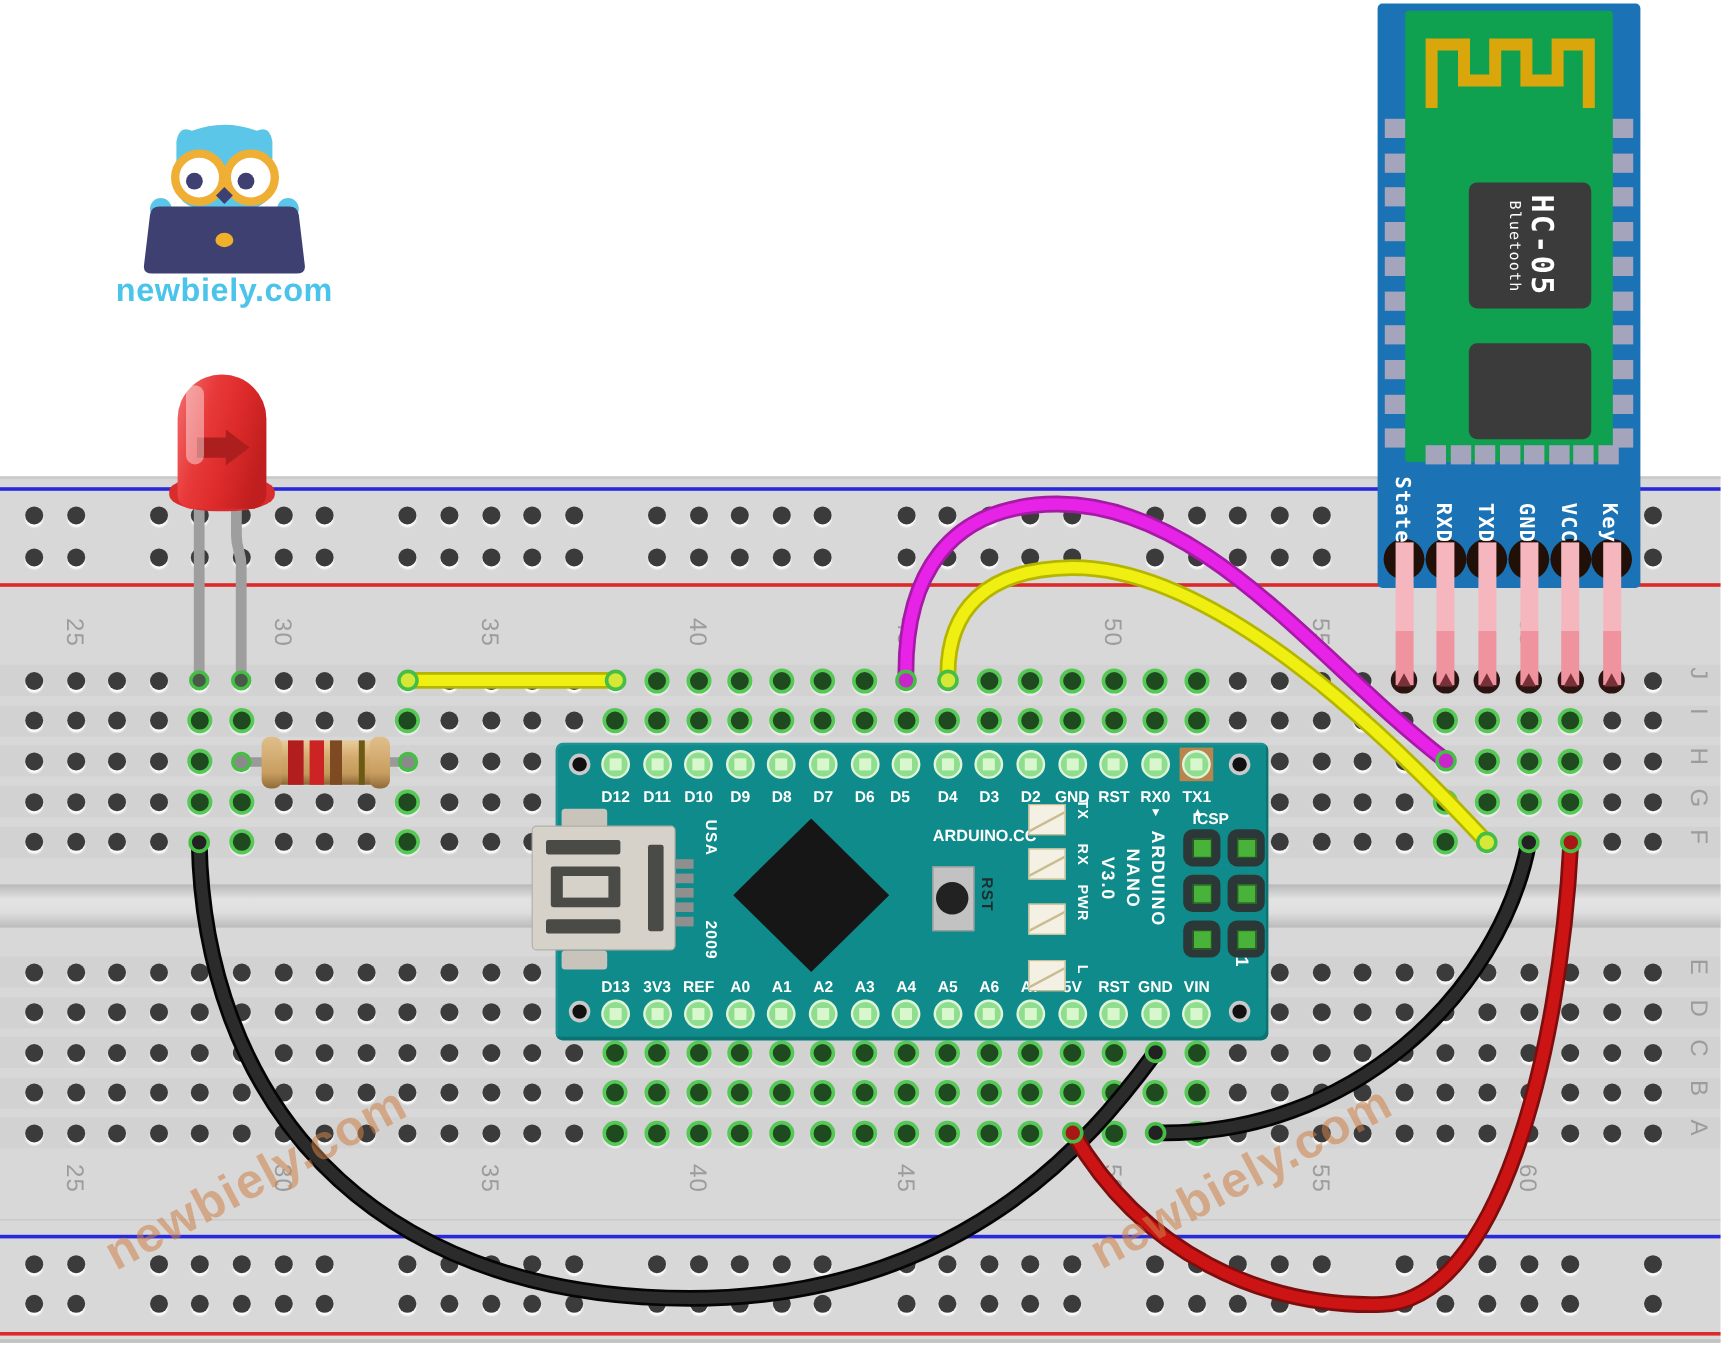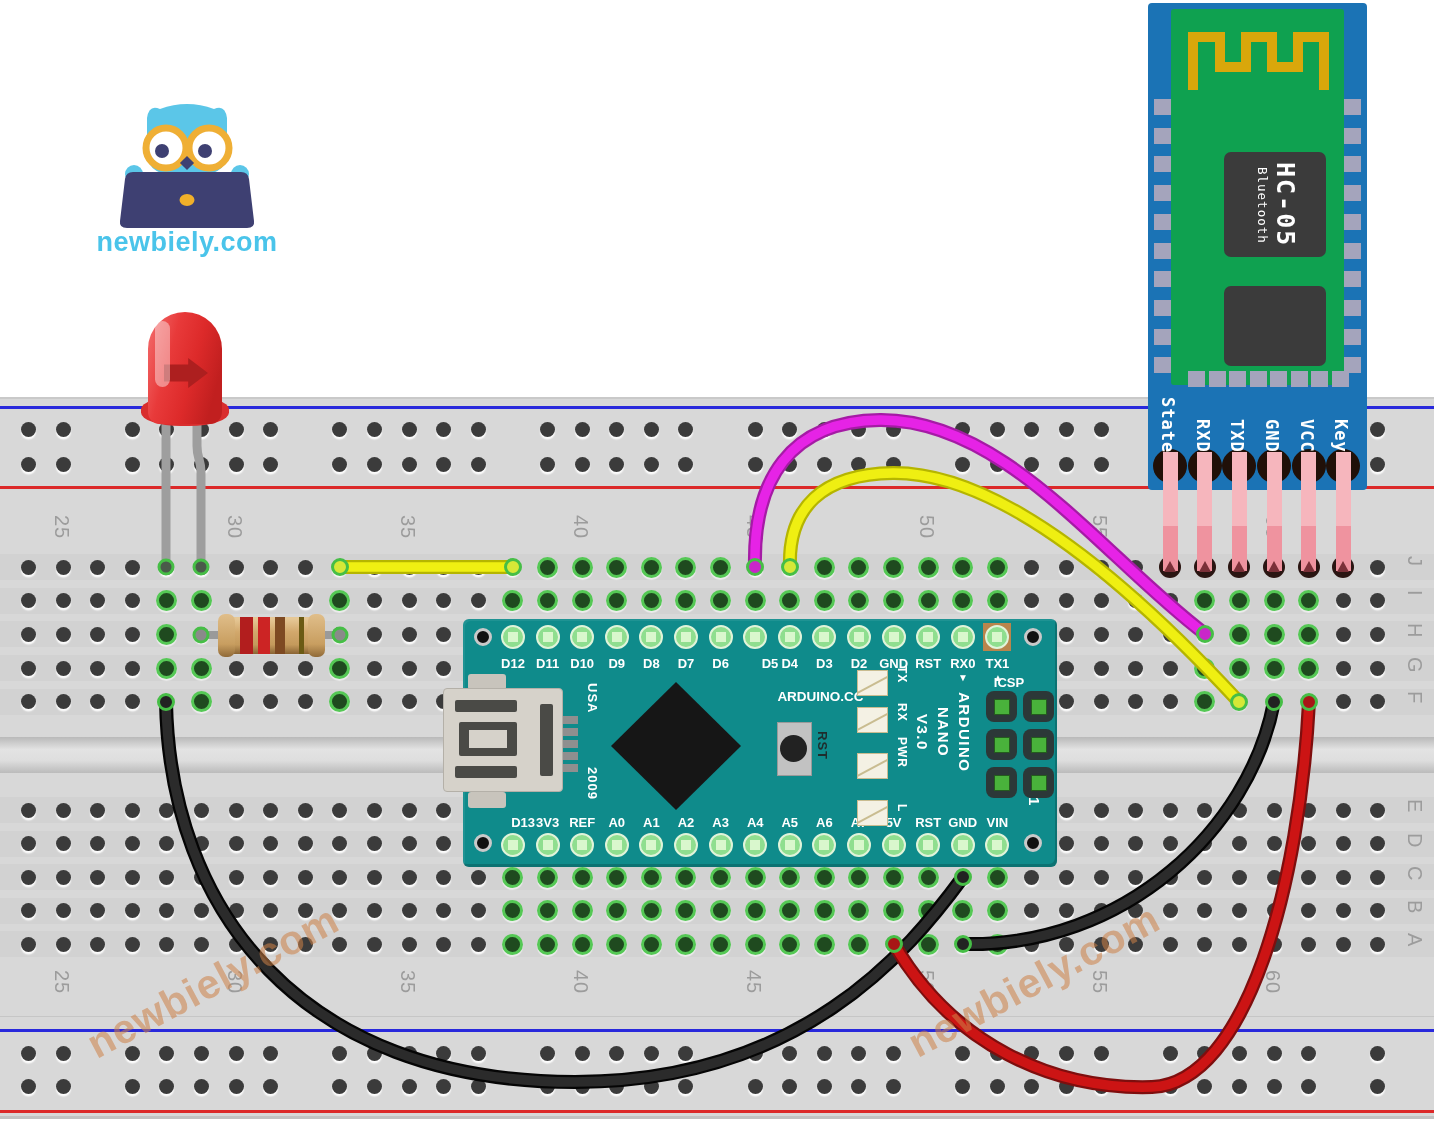--- a/index.html
+++ b/index.html
@@ -763,38 +763,38 @@
         <div class="ard-label" style="left: 97.2px; top: 37px;">D10</div>
         <div class="ard-pin" style="left: 141.8px; top: 6px;"></div>
         <div class="ard-label" style="left: 131.8px; top: 37px;">D9</div>
         <div class="ard-pin" style="left: 176.4px; top: 6px;"></div>
         <div class="ard-label" style="left: 166.4px; top: 37px;">D8</div>
         <div class="ard-pin" style="left: 211px; top: 6px;"></div>
         <div class="ard-label" style="left: 201px; top: 37px;">D7</div>
         <div class="ard-pin" style="left: 245.6px; top: 6px;"></div>
         <div class="ard-label" style="left: 235.6px; top: 37px;">D6</div>
         <div class="ard-pin" style="left: 280.2px; top: 6px;"></div>
-        <div class="ard-label" style="left: 285px; top: 37px;">D5</div>
+        <div class="ard-label" style="left: 265px; top: 37px;">D5</div>
         <div class="ard-pin" style="left: 314.8px; top: 6px;"></div>
         <div class="ard-label" style="left: 304.8px; top: 37px;">D4</div>
         <div class="ard-pin" style="left: 349.4px; top: 6px;"></div>
         <div class="ard-label" style="left: 339.4px; top: 37px;">D3</div>
         <div class="ard-pin" style="left: 384px; top: 6px;"></div>
         <div class="ard-label" style="left: 374px; top: 37px;">D2</div>
         <div class="ard-pin" style="left: 418.6px; top: 6px;"></div>
         <div class="ard-label" style="left: 408.6px; top: 37px;">GND</div>
         <div class="ard-pin" style="left: 453.2px; top: 6px;"></div>
         <div class="ard-label" style="left: 443.2px; top: 37px;">RST</div>
         <div class="ard-pin" style="left: 487.8px; top: 6px;"></div>
         <div class="ard-label" style="left: 477.8px; top: 37px;">RX0</div>
         <div class="ard-pad" style="left: 520.4px; top: 4px;"></div>
         <div class="ard-pin" style="left: 522.4px; top: 6px;"></div>
         <div class="ard-label" style="left: 512.4px; top: 37px;">TX1</div>
         <div class="ard-pin" style="left: 38px; top: 214px;"></div>
-        <div class="ard-label" style="left: 28px; top: 196px; text-align: right;">D13</div>
+        <div class="ard-label" style="left: 28px; top: 196px;">D13</div>
         <div class="ard-pin" style="left: 72.6px; top: 214px;"></div>
         <div class="ard-label" style="left: 62.6px; top: 196px;">3V3</div>
         <div class="ard-pin" style="left: 107.2px; top: 214px;"></div>
         <div class="ard-label" style="left: 97.2px; top: 196px;">REF</div>
         <div class="ard-pin" style="left: 141.8px; top: 214px;"></div>
         <div class="ard-label" style="left: 131.8px; top: 196px;">A0</div>
         <div class="ard-pin" style="left: 176.4px; top: 214px;"></div>
         <div class="ard-label" style="left: 166.4px; top: 196px;">A1</div>
         <div class="ard-pin" style="left: 211px; top: 214px;"></div>
         <div class="ard-label" style="left: 201px; top: 196px;">A2</div>

